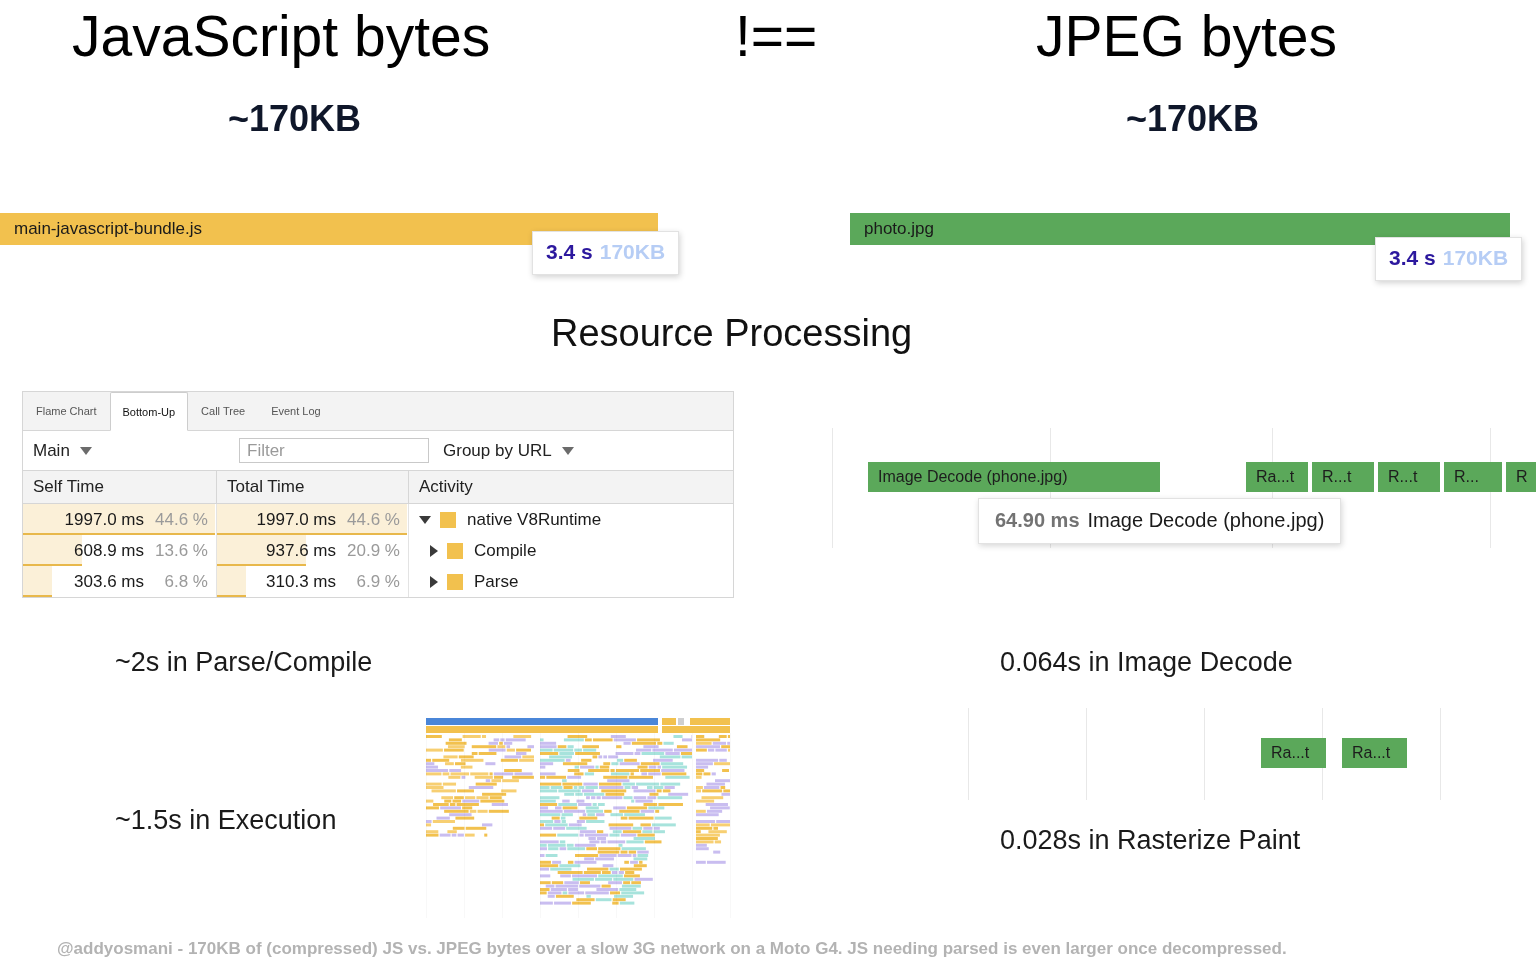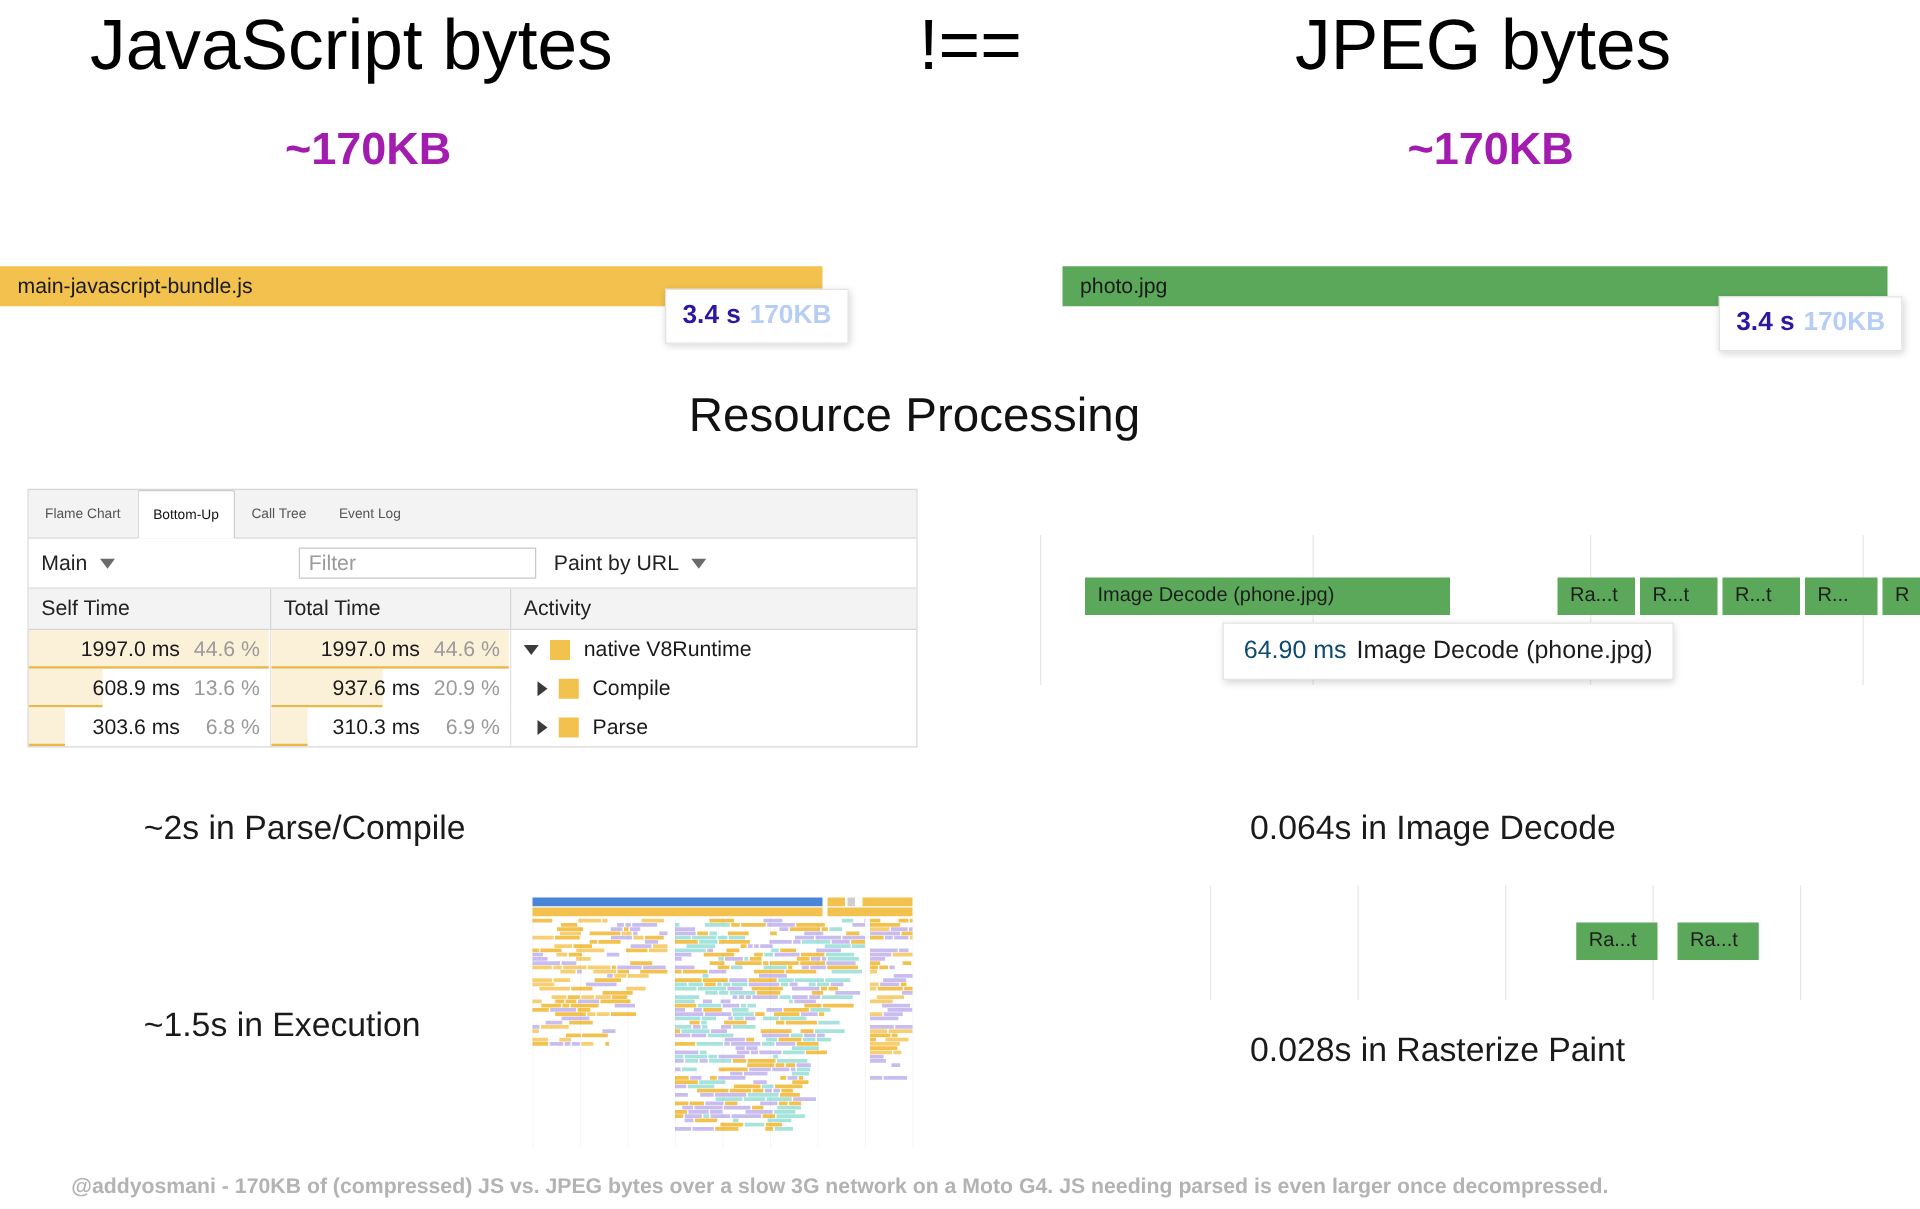--- a/index.html
+++ b/index.html
@@ -15,21 +15,21 @@
   
   .headline {
     position: absolute; top: 2px; left: 0; width: 1536px; height: 70px;
     color: #000; font-size: 57px; line-height: 68px; white-space: nowrap;
   }
   .h-js   { position:absolute; left: 72px;  top: 0; }
   .h-neq  { position:absolute; left: 735px; top: 0; }
   .h-jpg  { position:absolute; left: 1036px;top: 0; }
 
   .kb {
-    position: absolute; color: #a21caf; font-size: 36px; font-weight: bold;
+    position: absolute; color: #0f172a; font-size: 36px; font-weight: bold;
     line-height: 42px; white-space: nowrap;
   }
   .kb-left  { left: 228px;  top: 98px; }
   .kb-right { left: 1126px; top: 98px; }
 
   .section-title {
     position: absolute; color: #111; font-size: 38px; line-height: 46px;
     white-space: nowrap;
   }
   .st-network { left: 536px; top: 122px; }
@@ -155,21 +155,21 @@
   #tl-decode { left: 828px; top: 428px; width: 708px; height: 120px; }
   #tl-raster { left: 962px; top: 708px; width: 500px; height: 92px; }
 
   #tt-decode {
     position: absolute; left: 978px; top: 498px;
     background: #fff; border: 1px solid #e2e2e2;
     box-shadow: 1px 2px 6px rgba(0,0,0,0.16);
     padding: 8px 16px 10px 16px; white-space: nowrap;
     font-size: 20px; line-height: 26px;
   }
-  #tt-decode .d-ms { color: #0c4a6e; font-weight: normal; }
+  #tt-decode .d-ms { color: #737373; font-weight: bold; }
   #tt-decode .d-lbl { color: #1a1a1a; margin-left: 8px; }
 
   
   #flame {
     position: absolute; left: 424px; top: 717px; width: 308px; height: 203px;
     background: #ffffff; overflow: hidden;
   }
   #flame svg { display: block; }
 
   
@@ -216,21 +216,21 @@
         <div class="dt-tab">Event Log</div>
       </div>
 
     <div class="dt-toolbar">
       <div class="dt-select" id="sel-main">
         <span class="cap">Main</span>
         <span class="caret"></span>
       </div>
       <div class="dt-filter">Filter</div>
       <div class="dt-select" id="sel-group">
-        <span class="cap">Paint by URL</span>
+        <span class="cap">Group by URL</span>
         <span class="caret"></span>
       </div>
     </div>
 
     <div class="dt-header">
       <div class="col-self">Self Time</div>
       <div class="col-total">Total Time</div>
       <div class="col-act">Activity</div>
     </div>
 

